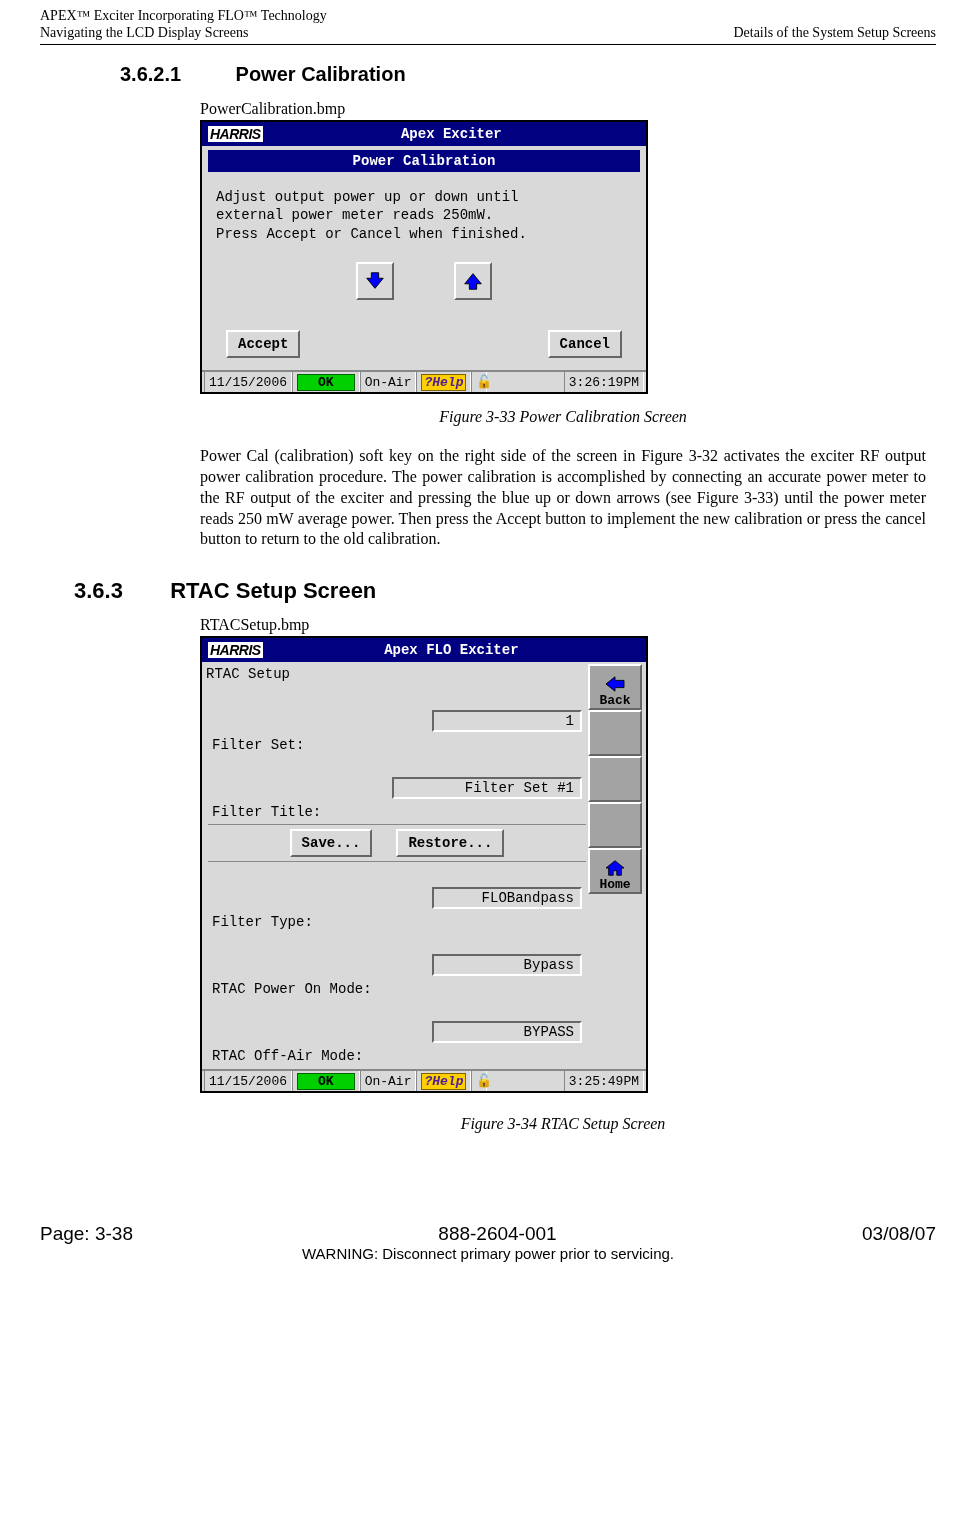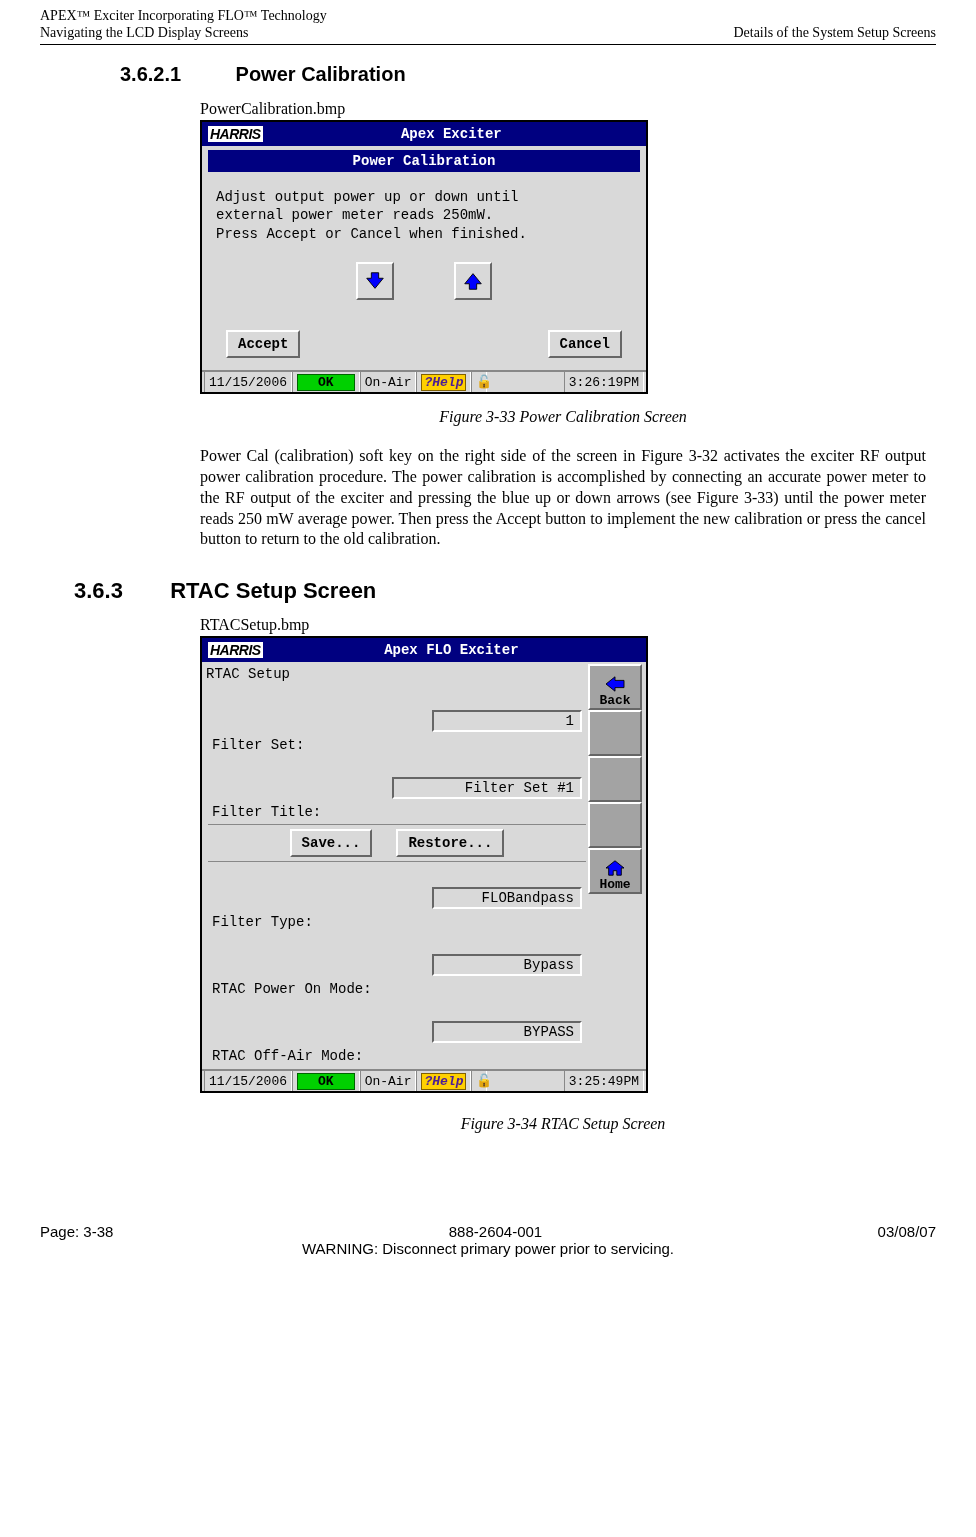--- a/index.html
+++ b/index.html
@@ -105,21 +105,21 @@
   .rtac-label { flex:1; font-size:14px;margin-top:48px; }
   .rtac-val {
     width:150px; text-align:right; padding:1px 6px;
     background:#d9d9d9;
     border-top:2px solid #666; border-left:2px solid #666;
     border-right:2px solid #fff; border-bottom:2px solid #fff;
   }
   .rtac-divider { margin:4px 0 2px 0; display:flex; justify-content:center; gap:24px; }
   hr.rtline { border:none; border-top:1px solid #888; margin:4px 2px; }
   .footer {
-    display:flex; justify-content:space-between; font-size:15px;
+    display:flex; justify-content:space-between; font-size:19px;
     margin-top:90px; font-family:Arial, Helvetica, sans-serif;
   }
   .footer-warn { text-align:center; font-family:Arial; font-size:15px; }
 </style>
 </head>
 <body>
 
 <div class="hdr">
   <div class="hdr-left">APEX™ Exciter Incorporating FLO™ Technology
 Navigating the LCD Display Screens</div>

